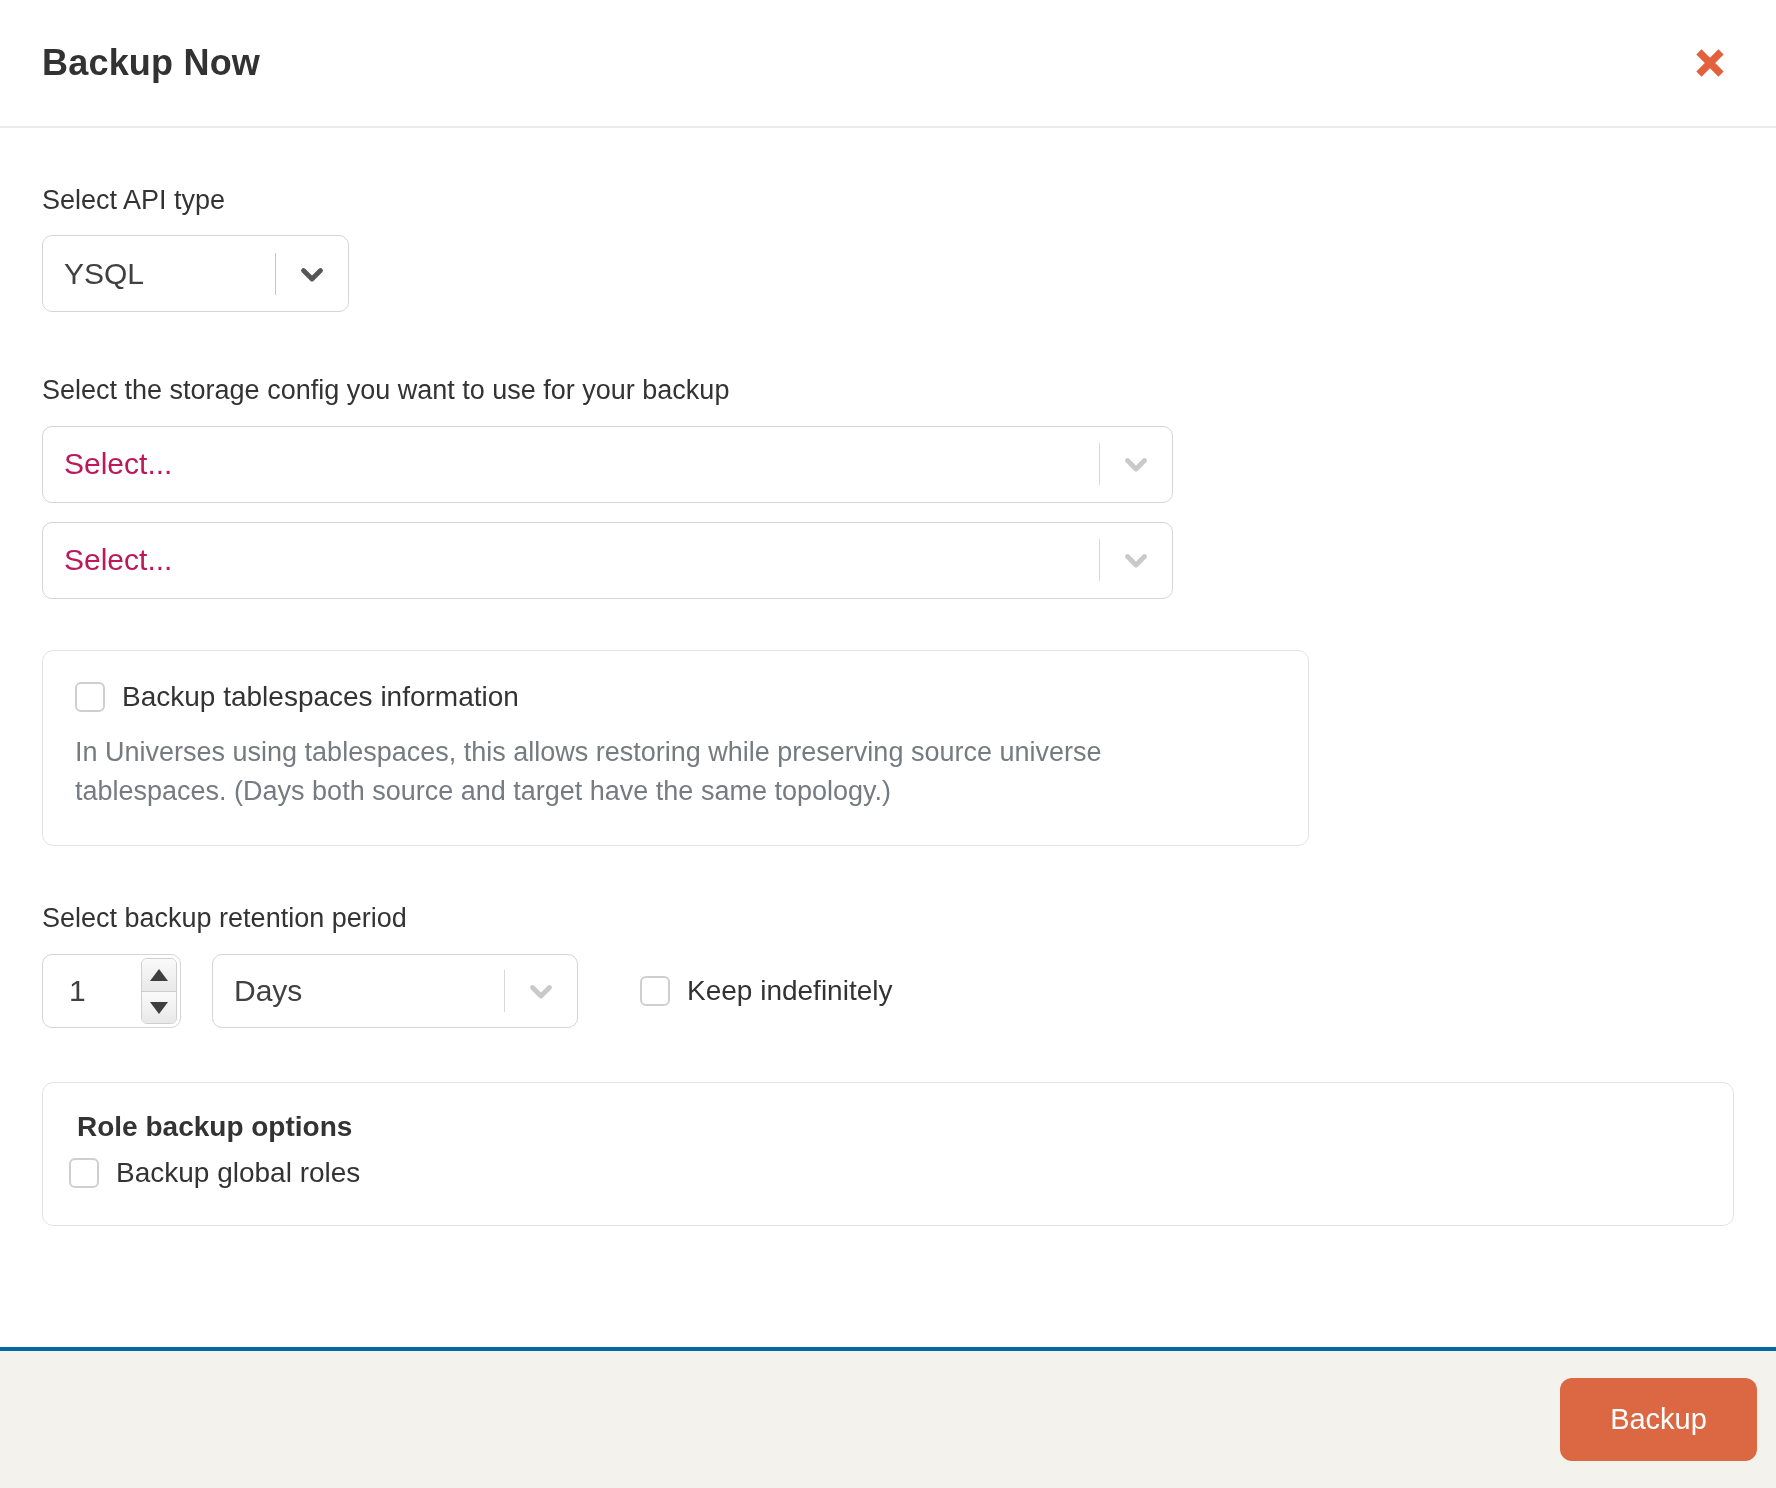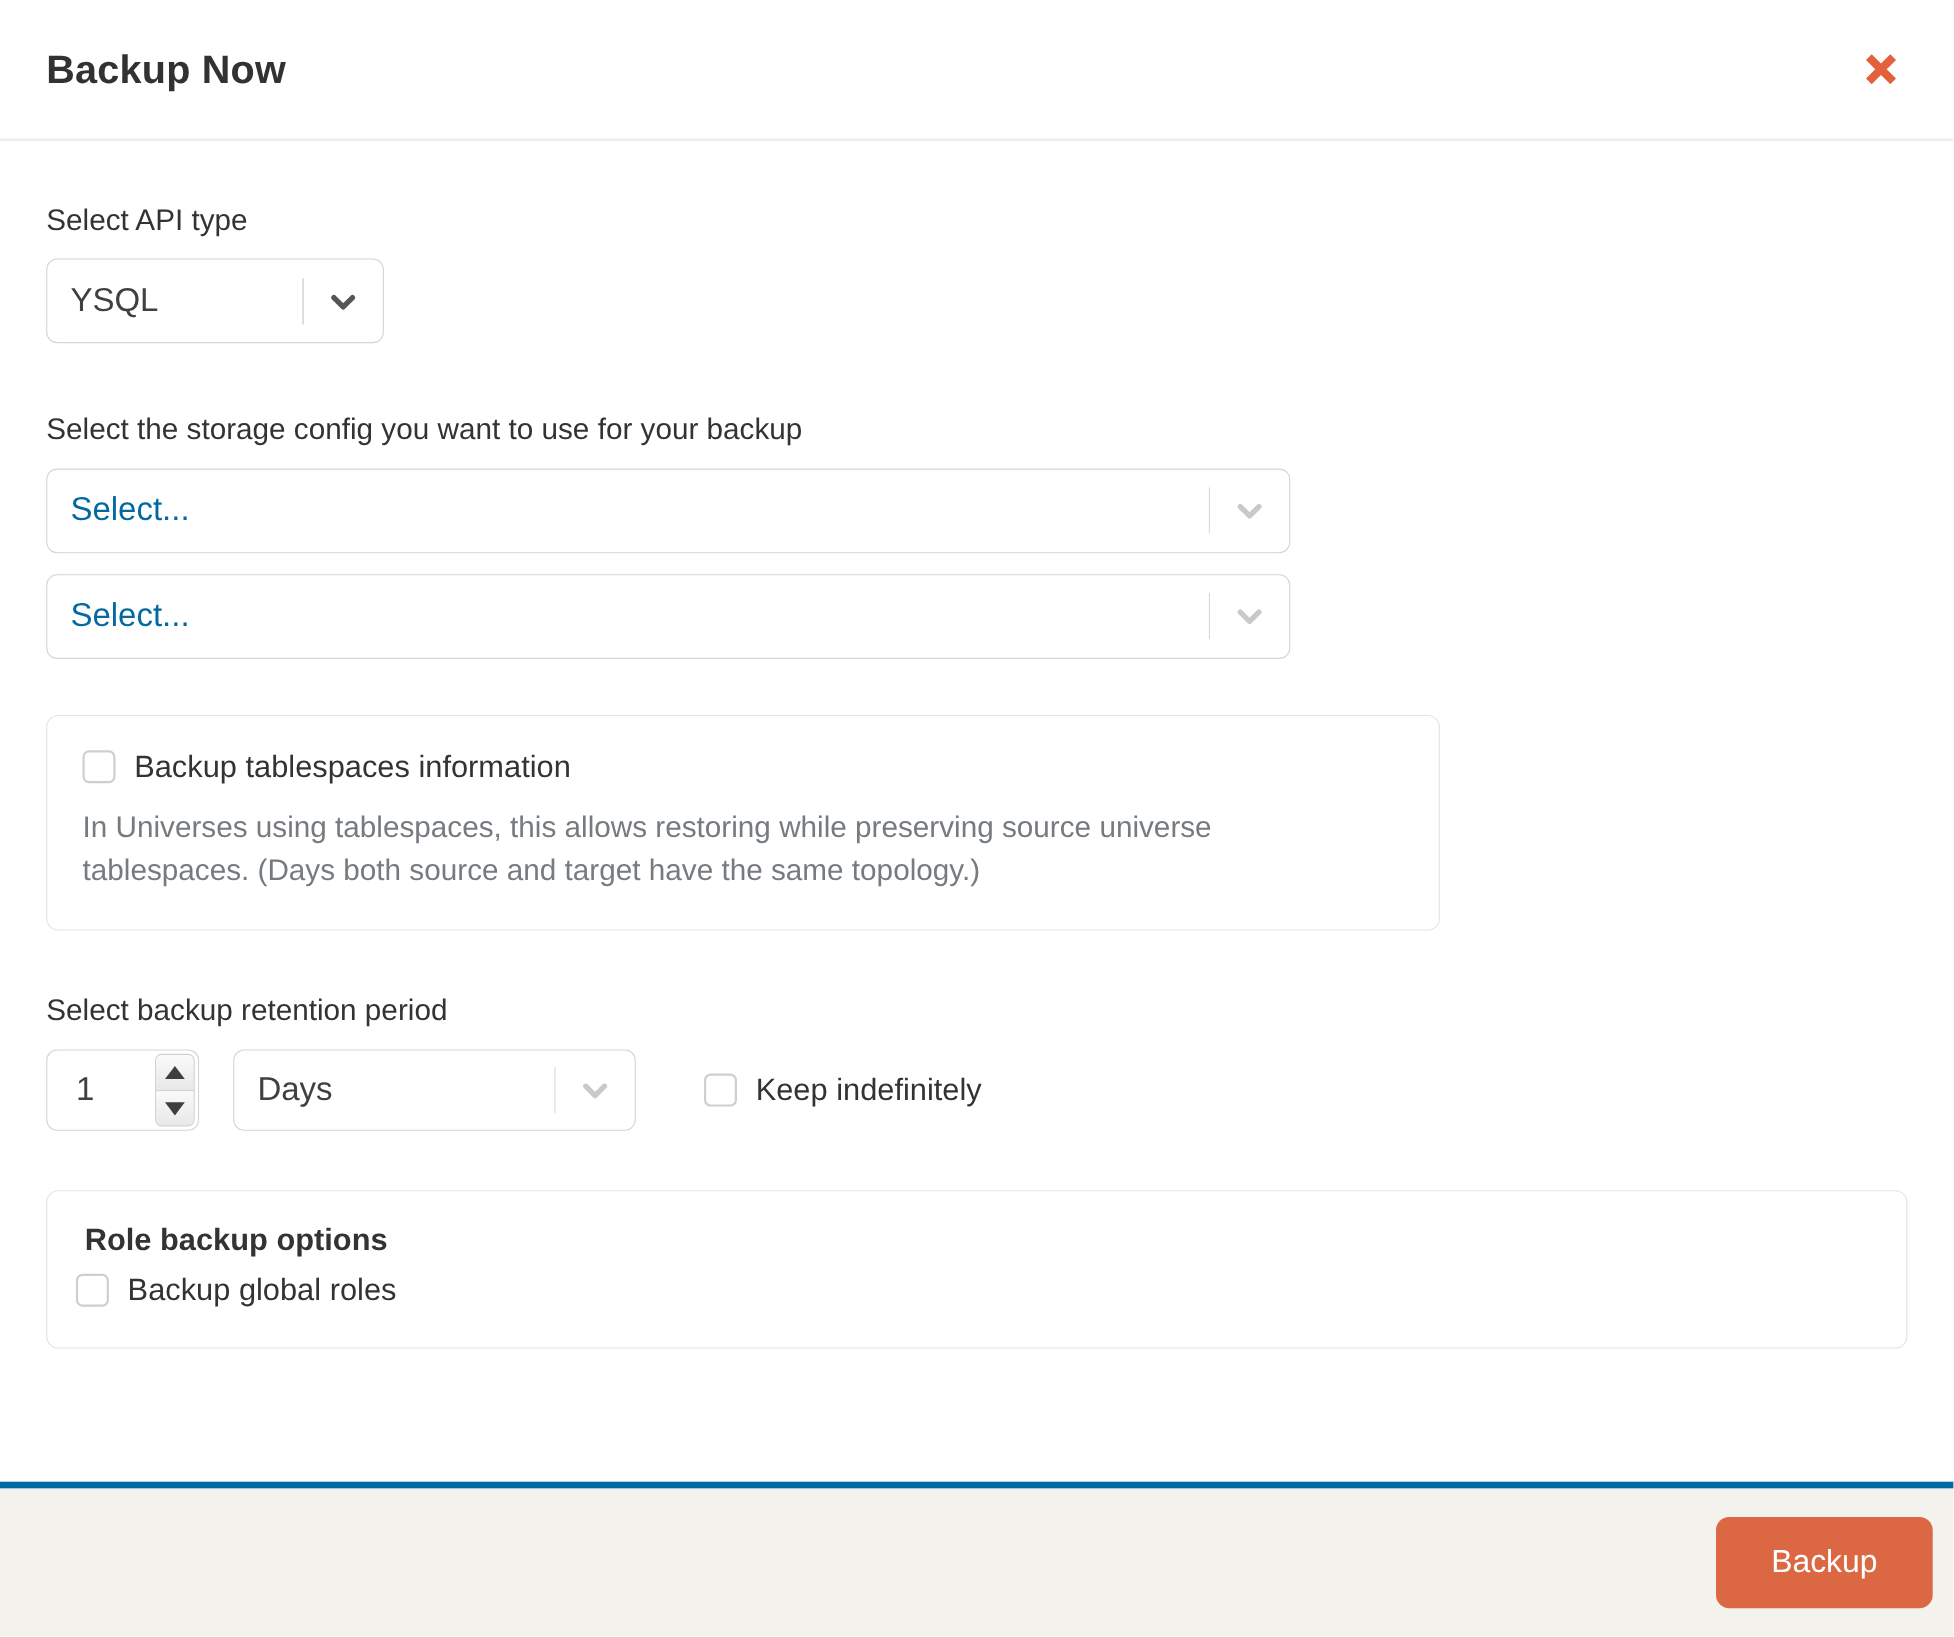--- a/index.html
+++ b/index.html
@@ -58,21 +58,21 @@
     cursor: pointer;
   }
   .select-box .sel-text {
     flex: 1;
     padding-left: 21px;
     font-size: 30px;
     color: #404040;
     white-space: nowrap;
     overflow: hidden;
   }
-  .select-box .sel-text.placeholder { color: #0369a1; }
+  .select-box .sel-text.placeholder { color: #be185d; }
   .sel-divider {
     width: 1px; height: 42px;
     background: #c6c6c6;
   }
   .sel-divider.light { background: #d9d9d9; }
   .sel-caret {
     width: 72px;
     display: flex; align-items: center; justify-content: center;
     flex: none;
   }
@@ -192,21 +192,21 @@
   }
   .role-cb-row { margin-top: 14px; }
 
   
   .modal-footer {
     position: absolute;
     left: 0; bottom: 0;
     width: 100%;
     height: 141px;
     background: #f3f2ed;
-    border-top: 6px solid #0369a1;
+    border-top: 4px solid #0369a1;
     display: flex;
     align-items: center;
     justify-content: flex-end;
     padding-right: 19px;
   }
   .backup-btn {
     width: 197px; height: 83px;
     background: #dc6743;
     color: #ffffff;
     font-family: "Liberation Sans", sans-serif;

